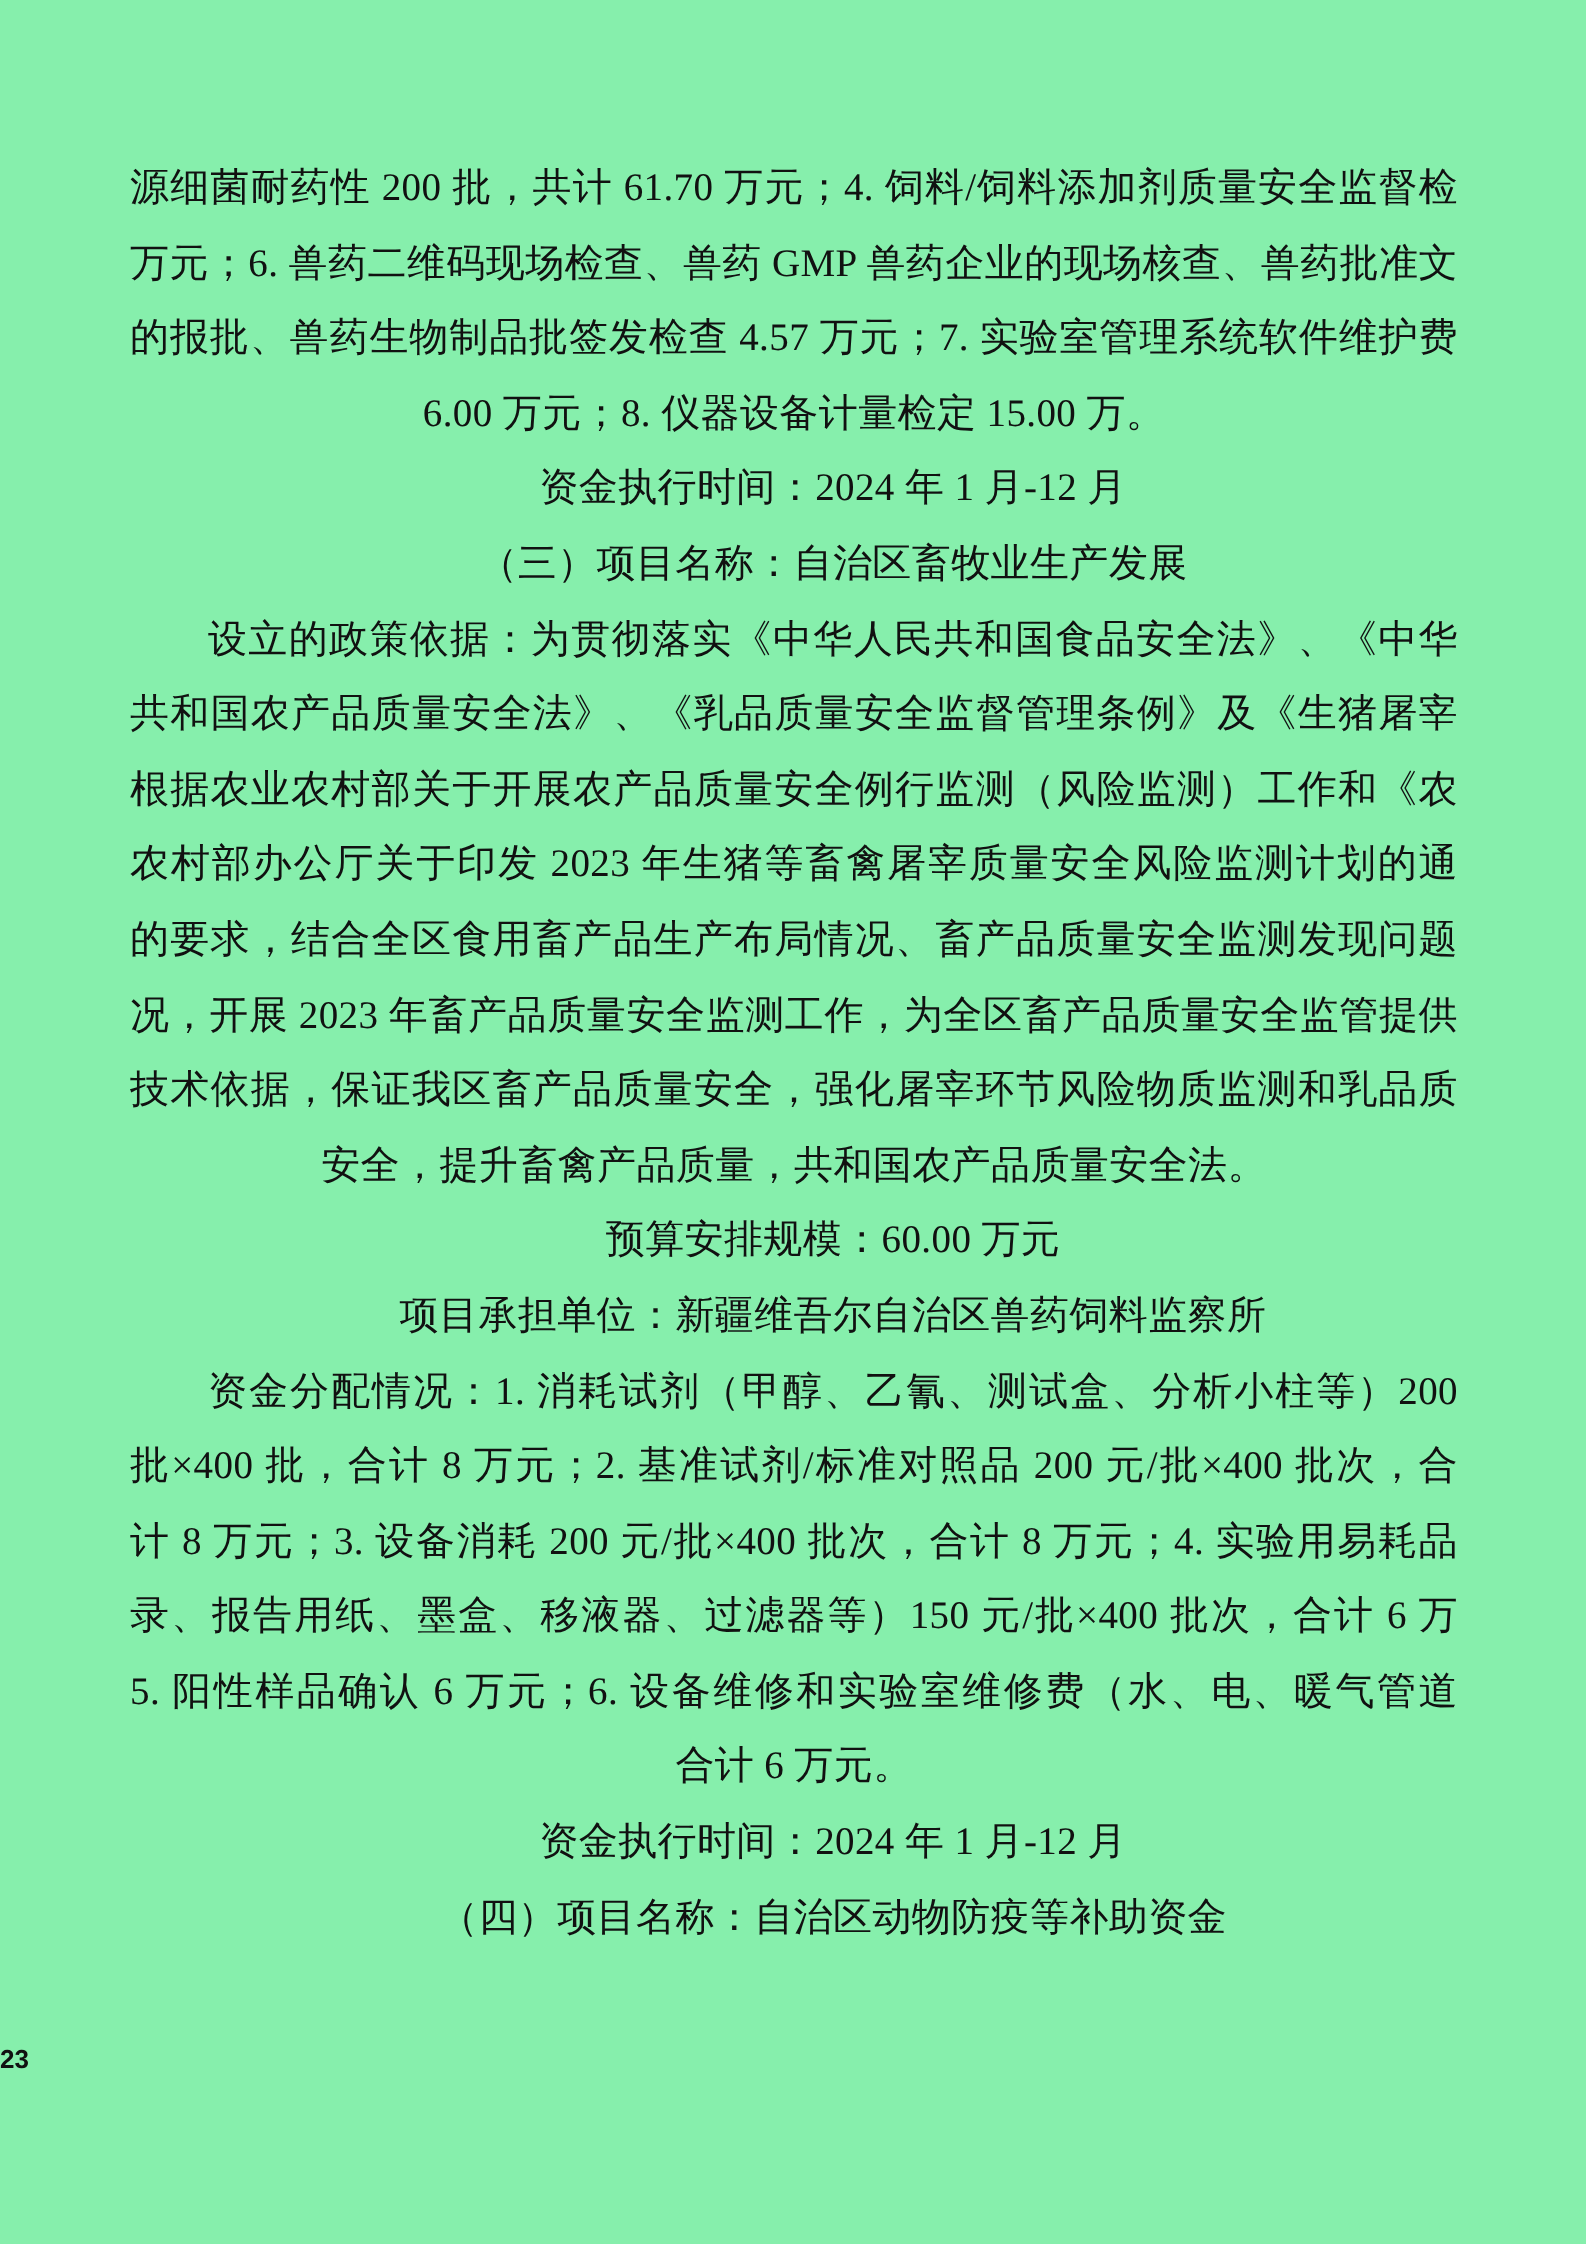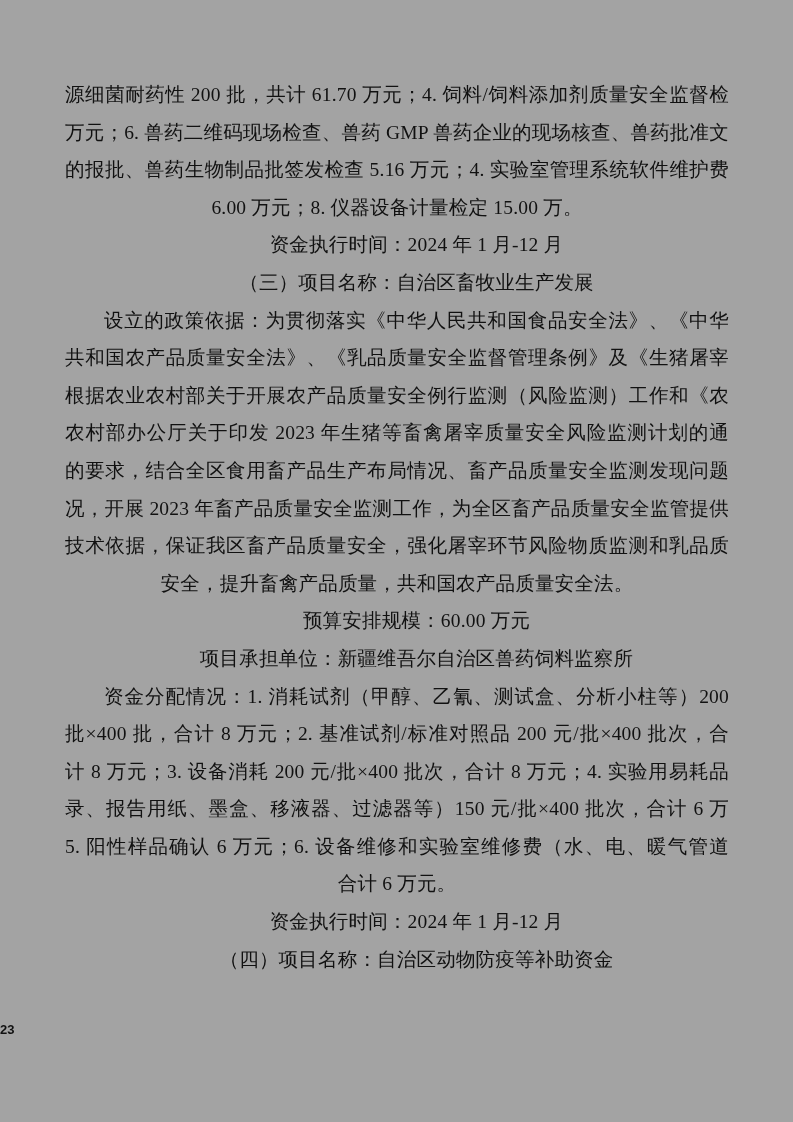--- a/index.html
+++ b/index.html
@@ -4,21 +4,21 @@
 <style>
   html, body {
     margin: 0;
     padding: 0;
     background: #ffffff;
   }
   .page {
     position: relative;
     width: 793px;
     height: 1122px;
-    background: #a3a3a3;
+    background: #86efac;
     overflow: hidden;
     font-family: "Liberation Serif", "DejaVu Serif", serif;
     color: #111111;
   }
   .text-block {
     position: absolute;
     left: 65px;
     top: 76px;
     width: 664px;
   }
@@ -50,21 +50,21 @@
     color: #111111;
   }
 </style>
 </head>
 <body>
 
 <div class="page">
   <div class="text-block" id="body-text">
       <div class="doc-line fill">源细菌耐药性 200 批，共计 61.70 万元；4. 饲料/饲料添加剂质量安全监督检</div>
       <div class="doc-line fill">万元；6. 兽药二维码现场检查、兽药 GMP 兽药企业的现场核查、兽药批准文号</div>
-      <div class="doc-line fill">的报批、兽药生物制品批签发检查 5.16 万元；4. 实验室管理系统软件维护费</div>
+      <div class="doc-line fill">的报批、兽药生物制品批签发检查 4.57 万元；7. 实验室管理系统软件维护费</div>
       <div class="doc-line">6.00 万元；8. 仪器设备计量检定 15.00 万。</div>
       <div class="doc-line indent">资金执行时间：2024 年 1 月-12 月</div>
       <div class="doc-line indent">（三）项目名称：自治区畜牧业生产发展</div>
       <div class="doc-line fill indent">设立的政策依据：为贯彻落实《中华人民共和国食品安全法》、《中华人民</div>
       <div class="doc-line fill">共和国农产品质量安全法》、《乳品质量安全监督管理条例》及《生猪屠宰条例》，</div>
       <div class="doc-line fill">根据农业农村部关于开展农产品质量安全例行监测（风险监测）工作和《农业</div>
       <div class="doc-line fill">农村部办公厅关于印发 2023 年生猪等畜禽屠宰质量安全风险监测计划的通知》</div>
       <div class="doc-line fill">的要求，结合全区食用畜产品生产布局情况、畜产品质量安全监测发现问题情</div>
       <div class="doc-line fill">况，开展 2023 年畜产品质量安全监测工作，为全区畜产品质量安全监管提供</div>
       <div class="doc-line fill">技术依据，保证我区畜产品质量安全，强化屠宰环节风险物质监测和乳品质量</div>

